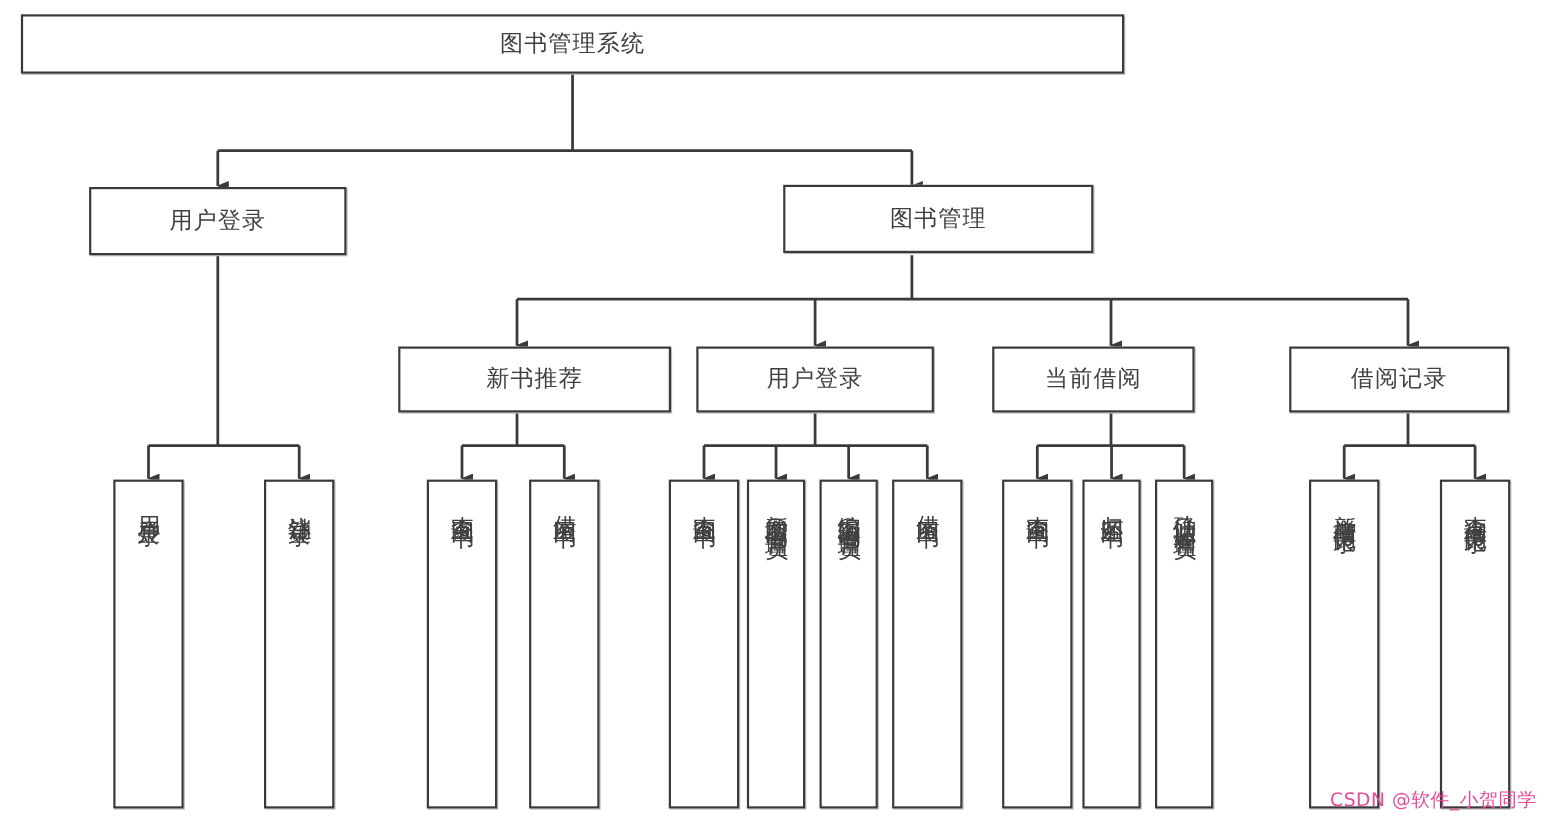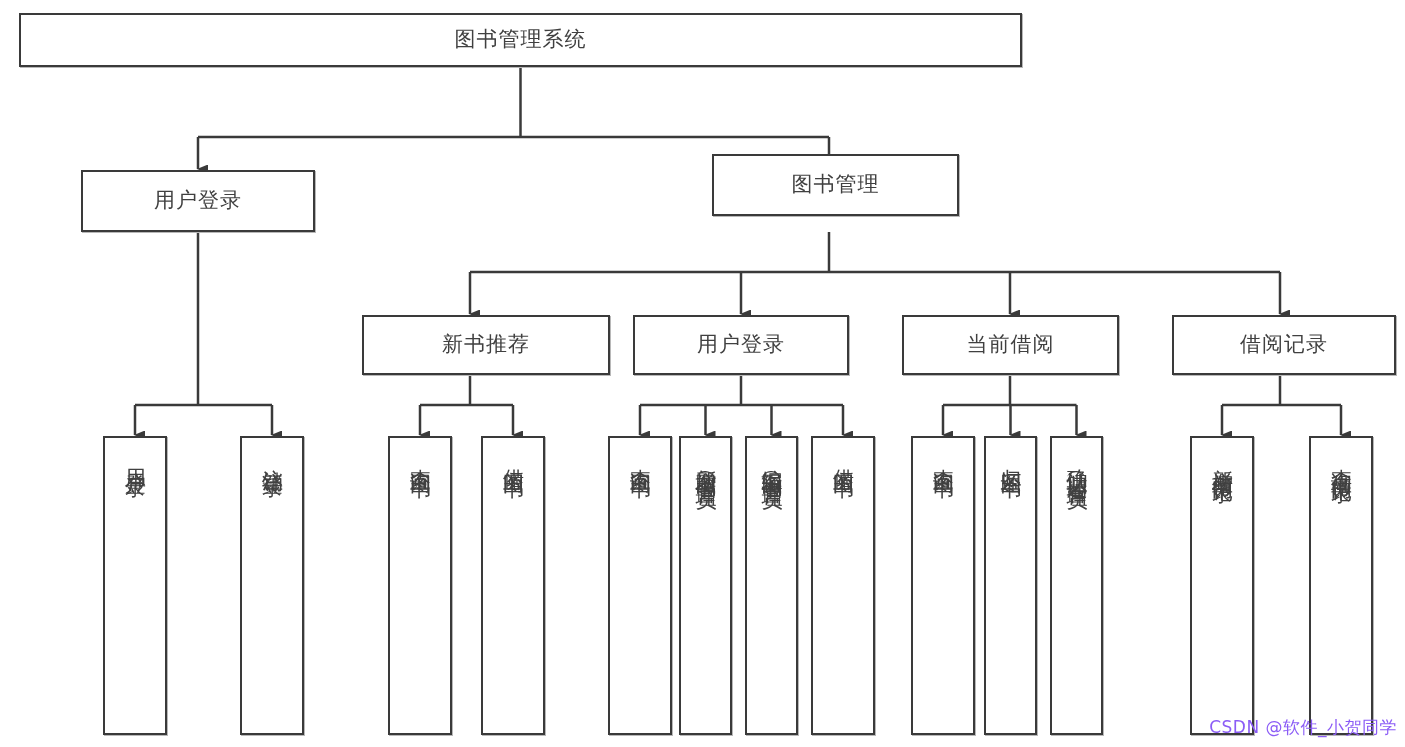--- a/index.html
+++ b/index.html
@@ -57,21 +57,21 @@
     writing-mode: vertical-rl;
     text-orientation: upright;
     font-size: 21px;
     letter-spacing: 3px;
     line-height: 1;
   }
   .watermark {
     position: absolute;
     right: 8px;
     bottom: 8px;
-    color: #8b5cf6;
+    color: #ec4899;
     font-size: 17px;
     letter-spacing: 0.5px;
     white-space: nowrap;
     user-select: none;
   }
 </style>
 </head>
 <body>
 
 <div id="diagram-root">
@@ -118,33 +118,33 @@
       </g>
   </svg>
 
   <div id="node-layer">
       <div class="node horizontal" style="left: 19px; top: 13px; width: 1003px; height: 54px;">
         <span class="node-label">图书管理系统</span>
       </div>
       <div class="node horizontal" style="left: 81px; top: 170px; width: 234px; height: 62px;">
         <span class="node-label">用户登录</span>
       </div>
-      <div class="node horizontal" style="left: 712px; top: 154px; width: 247px; height: 62px;">
+      <div class="node horizontal" style="left: 712px; top: 168px; width: 282px; height: 62px;">
         <span class="node-label">图书管理</span>
       </div>
       <div class="node horizontal" style="left: 362px; top: 315px; width: 248px; height: 60px;">
         <span class="node-label">新书推荐</span>
       </div>
       <div class="node horizontal" style="left: 633px; top: 315px; width: 216px; height: 60px;">
         <span class="node-label">用户登录</span>
       </div>
-      <div class="node horizontal" style="left: 902px; top: 315px; width: 217px; height: 60px;">
+      <div class="node horizontal" style="left: 902px; top: 315px; width: 184px; height: 60px;">
         <span class="node-label">当前借阅</span>
       </div>
-      <div class="node horizontal" style="left: 1172px; top: 315px; width: 224px; height: 60px;">
+      <div class="node horizontal" style="left: 1172px; top: 315px; width: 200px; height: 60px;">
         <span class="node-label">借阅记录</span>
       </div>
       <div class="node vertical" style="left: 103px; top: 436px; width: 64px; height: 299px;">
         <span class="node-label">用户登录</span>
       </div>
       <div class="node vertical" style="left: 240px; top: 436px; width: 64px; height: 299px;">
         <span class="node-label">注销登录</span>
       </div>
       <div class="node vertical" style="left: 388px; top: 436px; width: 64px; height: 299px;">
         <span class="node-label">查询图书</span>

